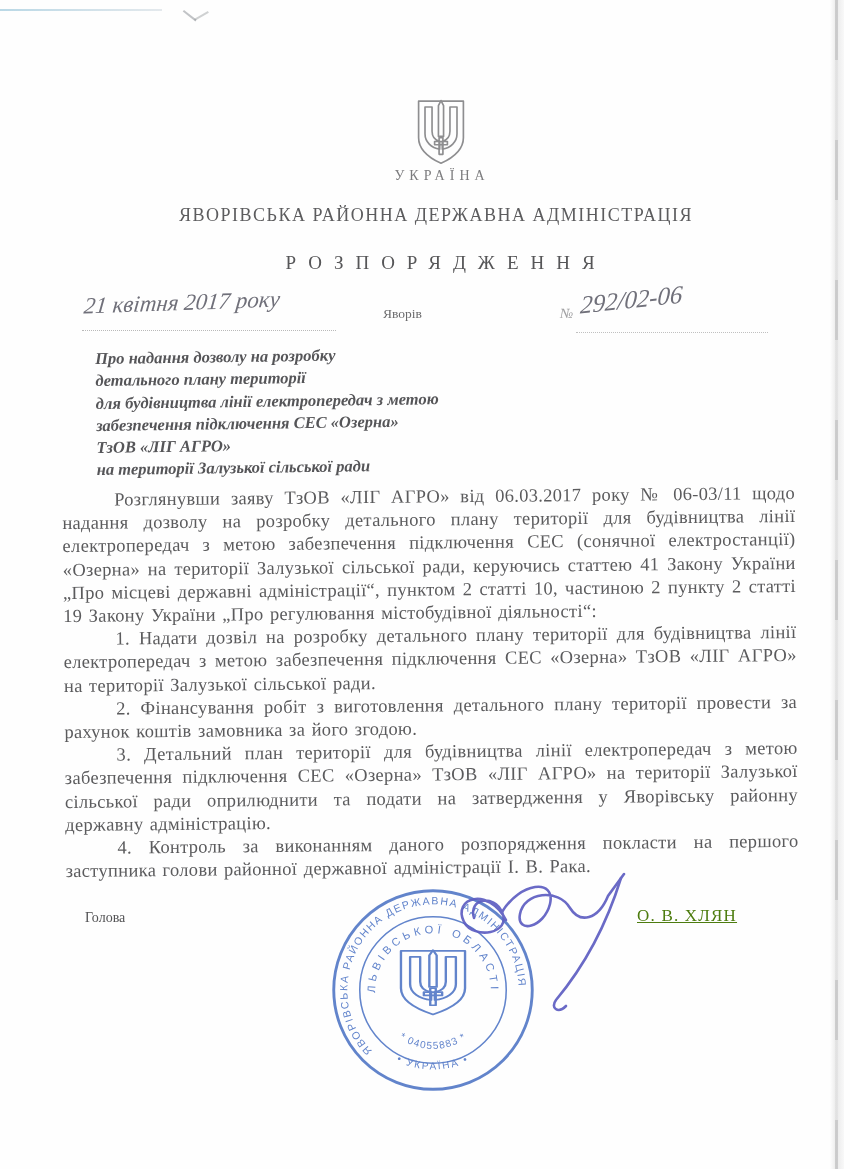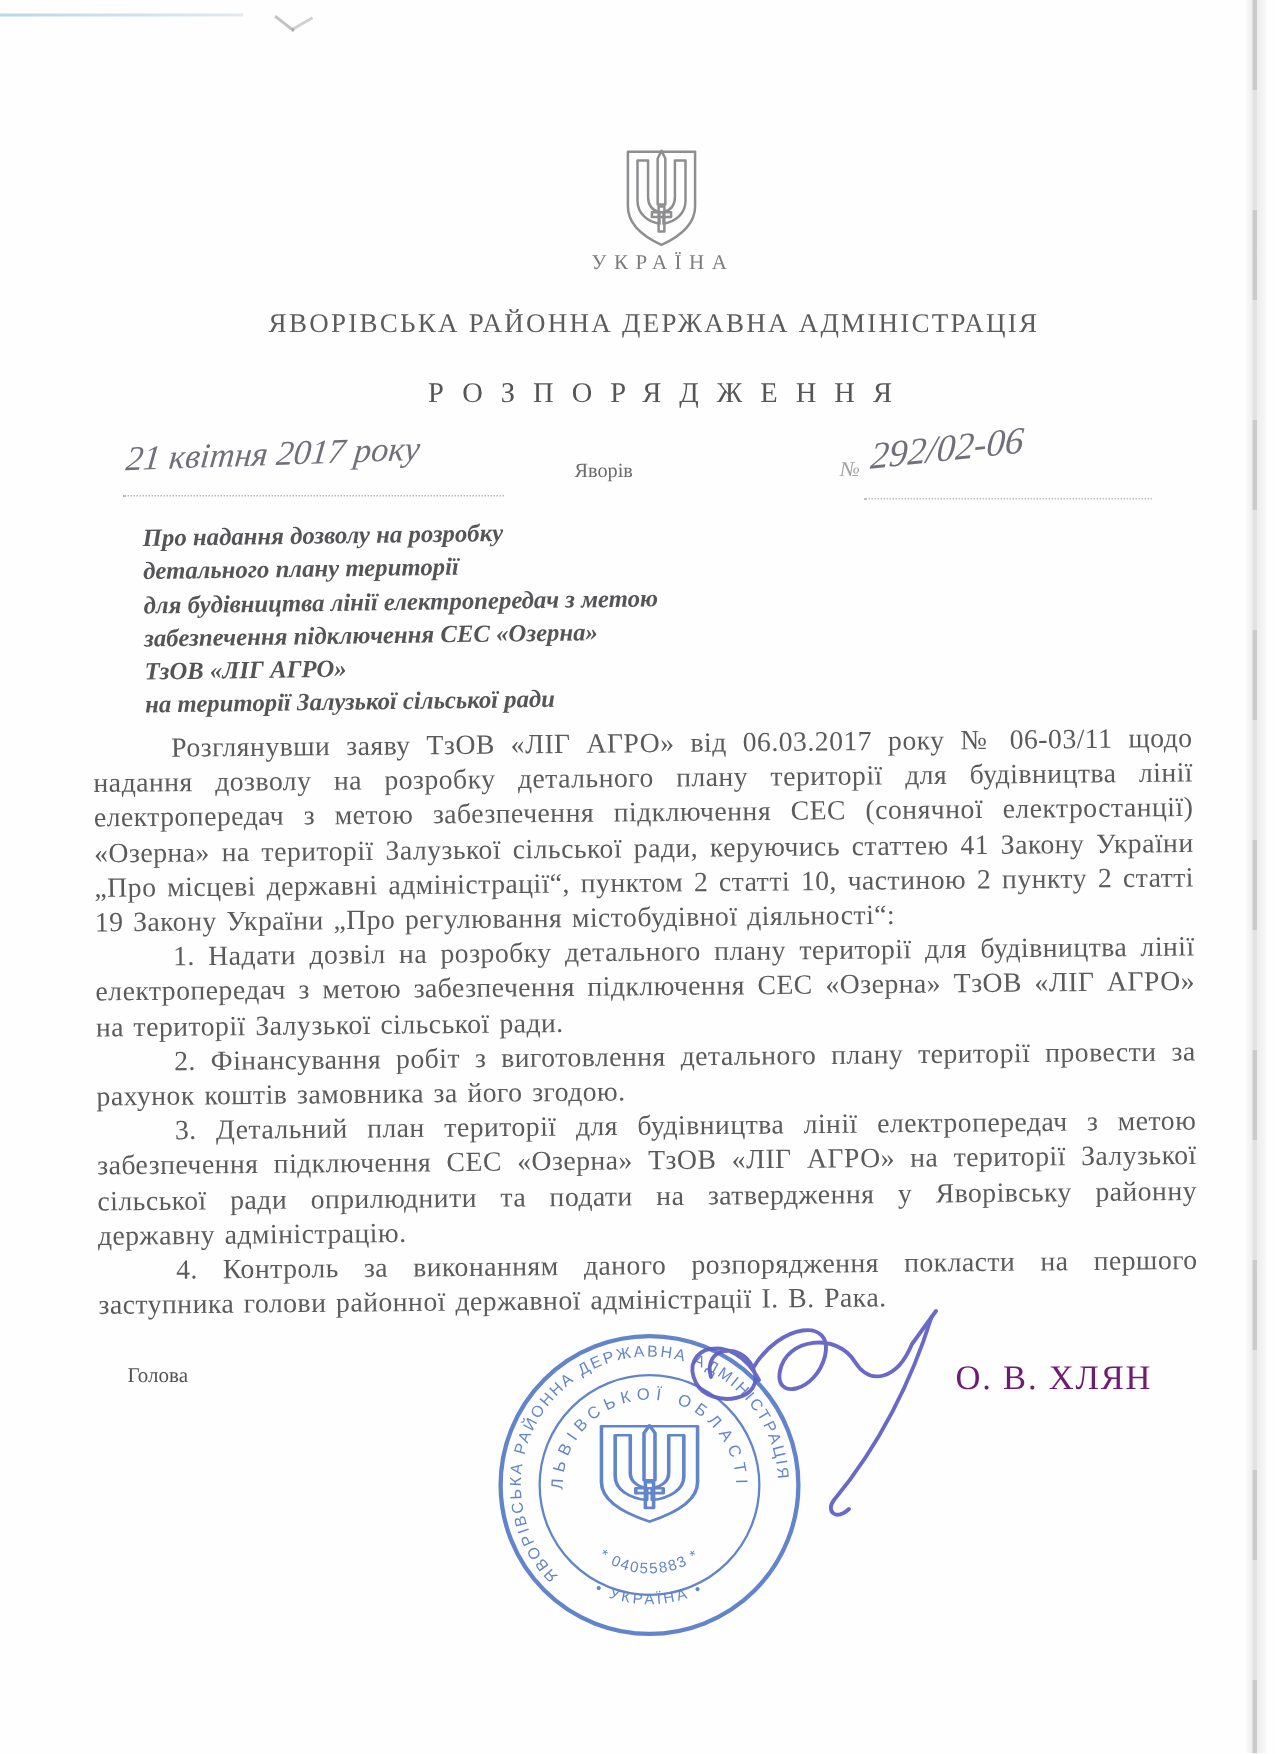--- a/index.html
+++ b/index.html
@@ -39,21 +39,21 @@
   .number-underline{left:576px;top:332px;width:192px;border-bottom:1px dotted #c0c0c0;}
   
   .subject{left:95px;top:348px;width:480px;transform:rotate(-0.8deg);transform-origin:left top;}
   .subject div{font-weight:700;font-style:italic;font-size:16.5px;line-height:22.3px;color:#555558;}
   
   .doc-body{left:62px;top:489px;width:733px;transform:rotate(-0.55deg);transform-origin:left top;}
   .doc-body p{margin:0;text-indent:52px;text-align:justify;
     font-size:18.5px;line-height:23.2px;letter-spacing:.3px;word-spacing:1.5px;color:#5b5b5d;}
   
   .signer-title{left:85px;top:910px;font-size:14px;color:#525254;}
-  .signer-name{left:637px;top:906px;font-size:23px;letter-spacing:1.2px;color:#701a75;}
+  .signer-name{left:637px;top:906px;font-size:17px;letter-spacing:1.2px;color:#4d7c0f;text-decoration:underline;}
   .seal{left:327px;top:884px;width:212px;height:212px;color:#4d74c5;opacity:.88;filter:blur(.2px);}
   .signature-ink{left:428px;top:868px;width:235px;height:160px;color:#5e5ec2;opacity:.92;}
 </style>
 </head>
 <body>
 
 <div class="abs artifact-topline"></div>
 <div class="abs artifact-check"></div>
 <div class="abs artifact-right-streak"></div>
 <div class="abs artifact-right-streak2"></div>

